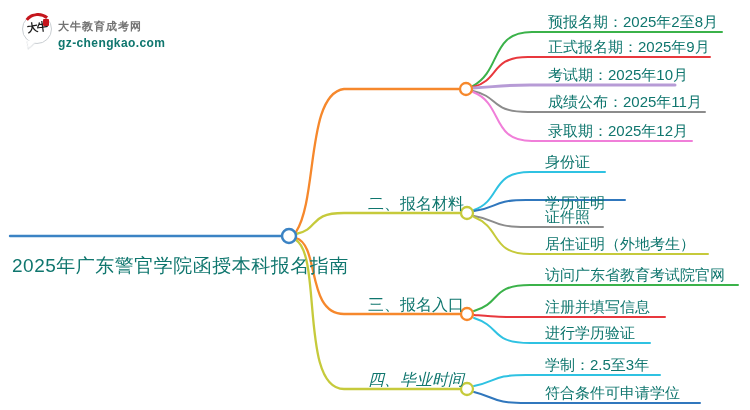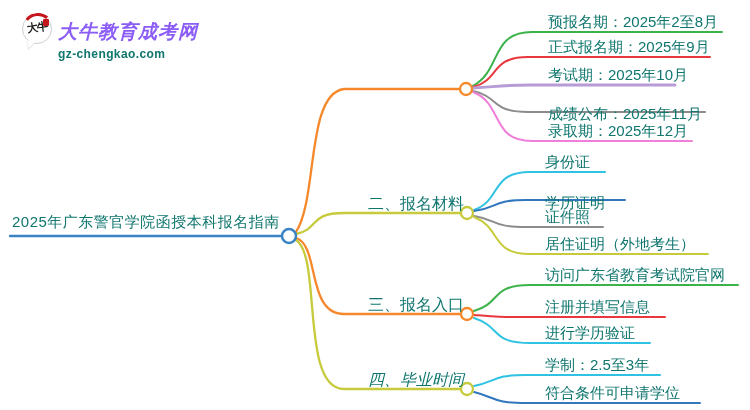--- a/index.html
+++ b/index.html
@@ -7,21 +7,21 @@
     width:750px;height:410px;position:relative;overflow:hidden;
     background:#ffffff;
     font-family:"Liberation Sans","DejaVu Sans",sans-serif;
   }
   .stage{position:absolute;inset:0;width:750px;height:410px;}
   svg.links{position:absolute;left:0;top:0;z-index:1;}
   .label{
     position:absolute;z-index:2;white-space:nowrap;
     color:#0f766e;line-height:1.15;
   }
-  .root-label{font-size:15px;letter-spacing:0.5px;}
+  .root-label{font-size:19px;letter-spacing:0.5px;margin-top:42px;}
   .branch-label{font-size:16px;}
   .leaf-label{font-size:15px;}
   
   .logo{position:absolute;left:22px;top:14px;z-index:3;display:flex;align-items:flex-start;}
   .logo-mark{
     position:relative;width:28px;height:28px;border-radius:50%;
     border:1px solid #c9ced2;background:#fff;
   }
   .logo-mark .arc{
     position:absolute;left:-1px;top:-2px;width:26px;height:26px;border-radius:50%;
@@ -38,21 +38,21 @@
     background:#c5161d;border-radius:1px;
   }
   .logo-mark .tail{
     position:absolute;left:3px;bottom:-6px;width:0;height:0;
     border-left:3px solid transparent;border-right:6px solid transparent;
     border-top:8px solid #fff;
     filter:drop-shadow(0 1px 0 #c9ced2);
     transform:rotate(12deg);
   }
   .logo-texts{margin-left:6px;padding-top:5px;}
-  .logo-title{font-size:19px;font-weight:bold;color:#8b5cf6;letter-spacing:1px;font-style:italic;}
+  .logo-title{font-size:11px;font-weight:bold;color:#737373;letter-spacing:1px;}
   .logo-domain{font-size:12px;font-weight:bold;color:#0f766e;margin-top:2px;letter-spacing:0.4px;}
 </style>
 </head>
 <body>
 
 <div class="stage">
 
   <svg class="links" width="750" height="410" viewBox="0 0 750 410">
     <g fill="none" stroke-linecap="round">
 
@@ -104,21 +104,21 @@
 
   <div class="label root-label" style="left:12px;top:213px;">2025年广东警官学院函授本科报名指南</div>
 
   <div class="label branch-label" style="left:368px;top:195px;">二、报名材料</div>
   <div class="label branch-label" style="left:368px;top:296px;">三、报名入口</div>
   <div class="label branch-label" style="left:368px;top:371px;font-style:italic;">四、毕业时间</div>
 
   <div class="label leaf-label" style="left:548px;top:13px;">预报名期：2025年2至8月</div>
   <div class="label leaf-label" style="left:548px;top:38px;">正式报名期：2025年9月</div>
   <div class="label leaf-label" style="left:548px;top:66px;">考试期：2025年10月</div>
-  <div class="label leaf-label" style="left:548px;top:105px;">成绩公布：2025年11月</div>
+  <div class="label leaf-label" style="left:548px;top:93px;">成绩公布：2025年11月</div>
   <div class="label leaf-label" style="left:548px;top:122px;">录取期：2025年12月</div>
 
   <div class="label leaf-label" style="left:545px;top:153px;">身份证</div>
   <div class="label leaf-label" style="left:545px;top:194px;">学历证明</div>
   <div class="label leaf-label" style="left:545px;top:208px;">证件照</div>
   <div class="label leaf-label" style="left:545px;top:235px;">居住证明（外地考生）</div>
 
   <div class="label leaf-label" style="left:545px;top:266px;">访问广东省教育考试院官网</div>
   <div class="label leaf-label" style="left:545px;top:298px;">注册并填写信息</div>
   <div class="label leaf-label" style="left:545px;top:324px;">进行学历验证</div>

